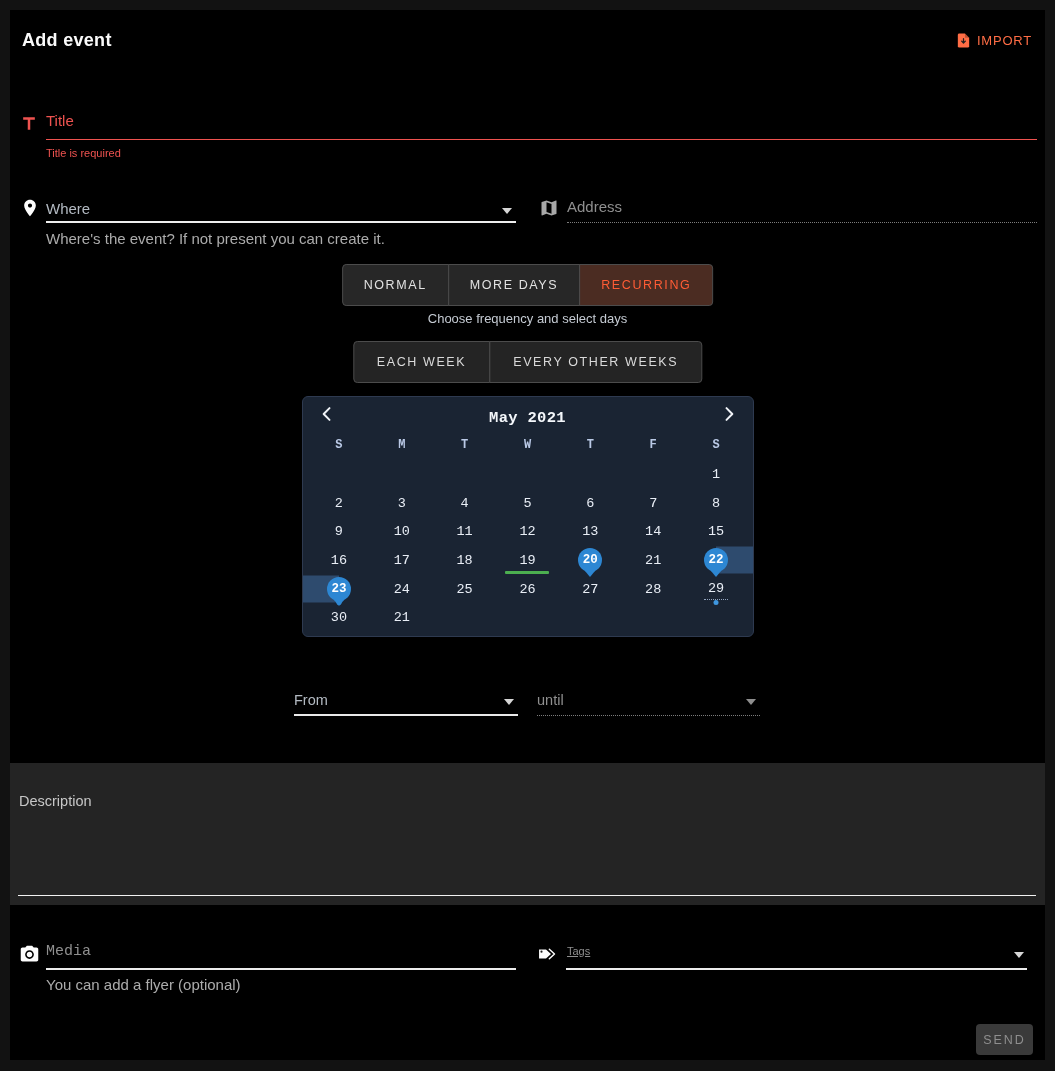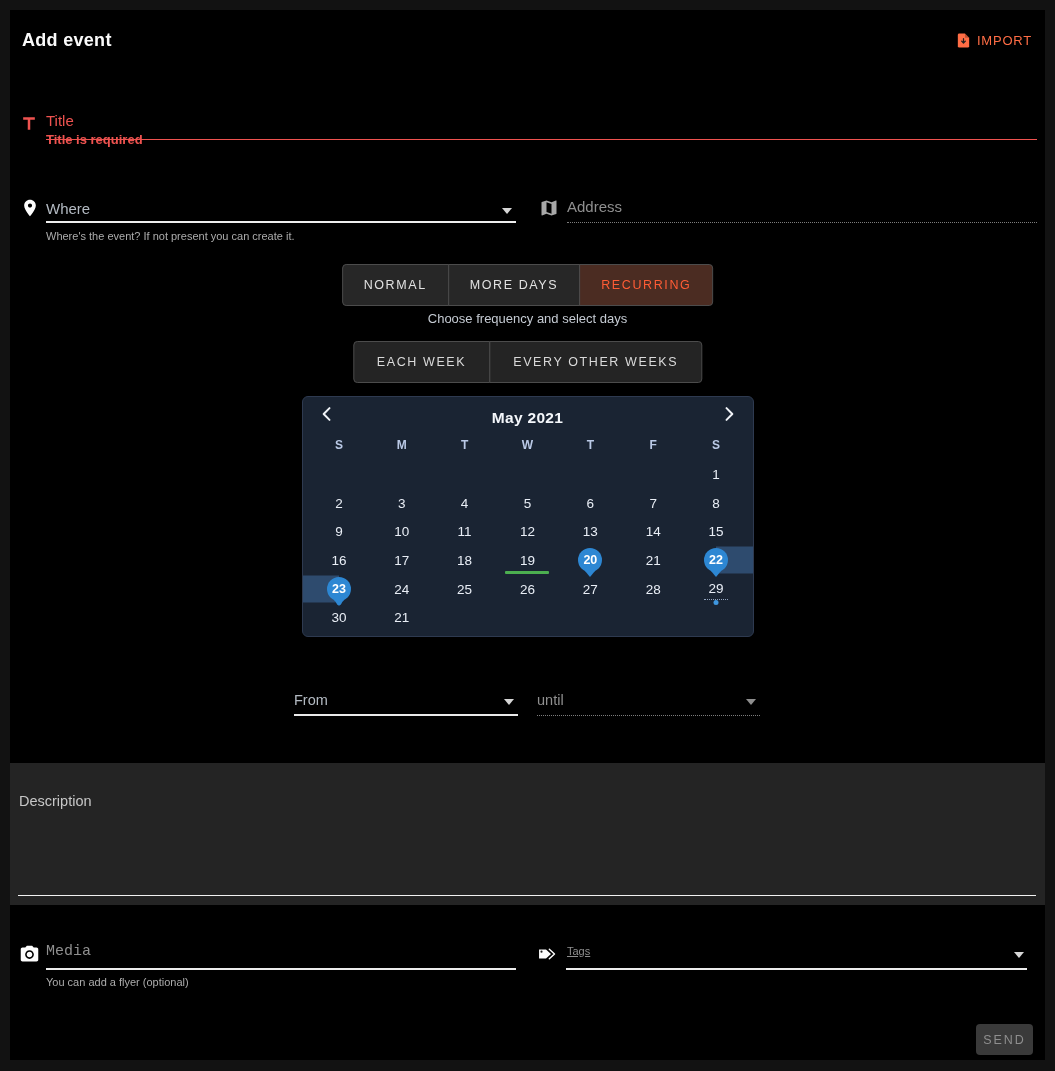--- a/index.html
+++ b/index.html
@@ -19,31 +19,31 @@
   .page-title { left:12px; top:20px; font-size:18px; font-weight:bold; color:#fafafa; letter-spacing:.3px; }
   .import-btn { right:13px; top:22px; display:flex; align-items:center; gap:5px;
     color:var(--accent-orange,#ff6d45); font-size:13px; letter-spacing:.8px; font-weight:500; cursor:pointer; }
   .import-btn svg { display:block; }
 
   
   .ph-input { background:transparent; border:none; outline:none; padding:0; margin:0;
     font-family:"Liberation Sans", sans-serif; font-size:15px; color:#e0e0e0; }
   .line { height:0; border-bottom:1px solid #e6e6e6; }
   .line.dotted { border-bottom:1px dotted #7d7d7d; }
-  .helper { font-size:11px; color:#acacac; }
+  .helper { font-size:15px; color:#acacac; }
   .dd-arrow { width:0; height:0; border-left:5px solid transparent; border-right:5px solid transparent;
     border-top:6px solid #d6d6d6; cursor:pointer; }
   .dd-arrow.gray { border-top-color:#8e8e8e; }
 
   
   .title-icon { left:9px; top:104px; color:var(--accent-error,#ef5350); }
   .title-input { left:36px; top:102px; width:985px; }
   .title-input::placeholder { color:var(--accent-error,#ef5350); opacity:1; }
   .title-line { left:36px; right:8px; top:129px; border-bottom:1px solid var(--accent-error,#ef5350); }
-  .title-error { left:36px; top:122px; font-size:13px; color:var(--accent-error,#ef5350);font-weight:bold; }
+  .title-error { left:36px; top:137px; font-size:11px; color:var(--accent-error,#ef5350); }
 
   
   .where-icon { left:10px; top:188px; color:#fdfdfd; }
   .where-text { left:36px; top:190px; font-size:15px; color:#b3bac2; cursor:pointer; }
   .where-arrow { left:492px; top:198px; }
   .where-line { left:36px; top:211px; width:470px; border-bottom:2px solid #eeeeee; }
   .where-helper { left:36px; top:220px; }
   .address-icon { left:529px; top:188px; color:#a8a8a8; }
   .address-input { left:557px; top:188px; width:460px; }
   .address-input::placeholder { color:#8f8f8f; opacity:1; }
@@ -60,21 +60,21 @@
   .freq-hint { top:301px; left:0; width:100%; text-align:center; font-size:13px; color:#c5cbd3; }
 
   .freq-group { top:331px; left:50%; transform:translateX(-50%); display:flex; }
   .freq-btn { height:42px; padding:8px 23px; display:flex; align-items:center; background:#242424;
     border:1px solid #4c4c4c; margin-left:-1px; color:#dadada; font-size:12.5px; letter-spacing:1.6px; cursor:pointer; }
   .freq-btn:first-child { border-radius:4px 0 0 4px; margin-left:0; }
   .freq-btn:last-child { border-radius:0 4px 4px 0; }
 
   
   .calendar { top:386px; left:50%; transform:translateX(-50%); width:452px; height:241px;
-    background:var(--calendar-bg,#1a2433); border:1px solid #2e3a50; border-radius:6px; }
+    background:var(--calendar-bg,#1a2433); border:1px solid #2e3a50; border-radius:6px;font-family:Liberation Mono, monospace; }
   .cal-header { position:absolute; top:8px; left:0; right:0; height:26px;
     display:flex; align-items:center; justify-content:center; }
   .cal-title { color:#f4f7fb; font-weight:bold; font-size:15.5px; letter-spacing:.3px; }
   .cal-nav { position:absolute; top:7px; width:20px; height:20px; cursor:pointer; color:#f0f3f8; }
   .cal-nav.left { left:14px; } .cal-nav.right { right:14px; }
   .cal-weekdays { position:absolute; top:38px; left:5px; right:5px;
     display:grid; grid-template-columns:repeat(7,1fr); }
   .cal-dow { text-align:center; color:#bac9e6; font-size:12px; font-weight:bold; line-height:20px; }
   .cal-grid { position:absolute; top:63px; left:5px; right:5px;
     display:grid; grid-template-columns:repeat(7,1fr); grid-auto-rows:28.7px; }

